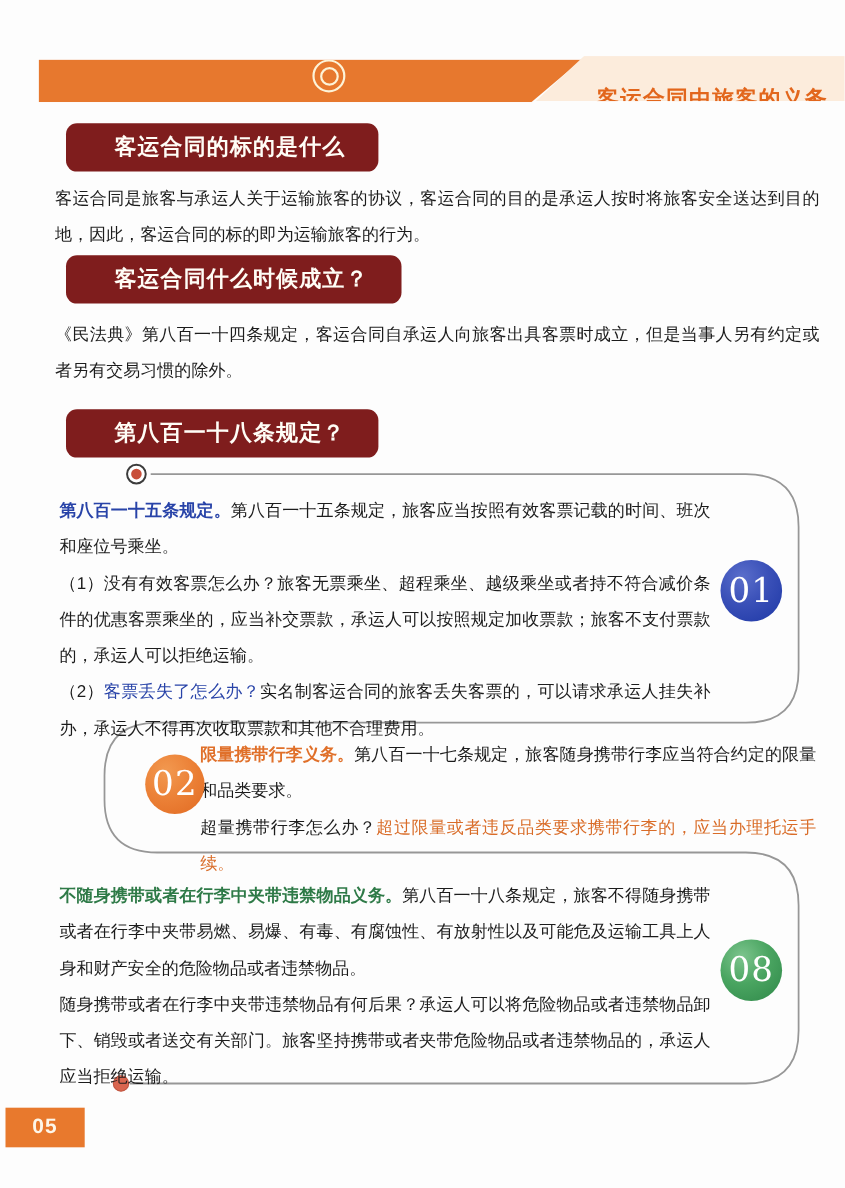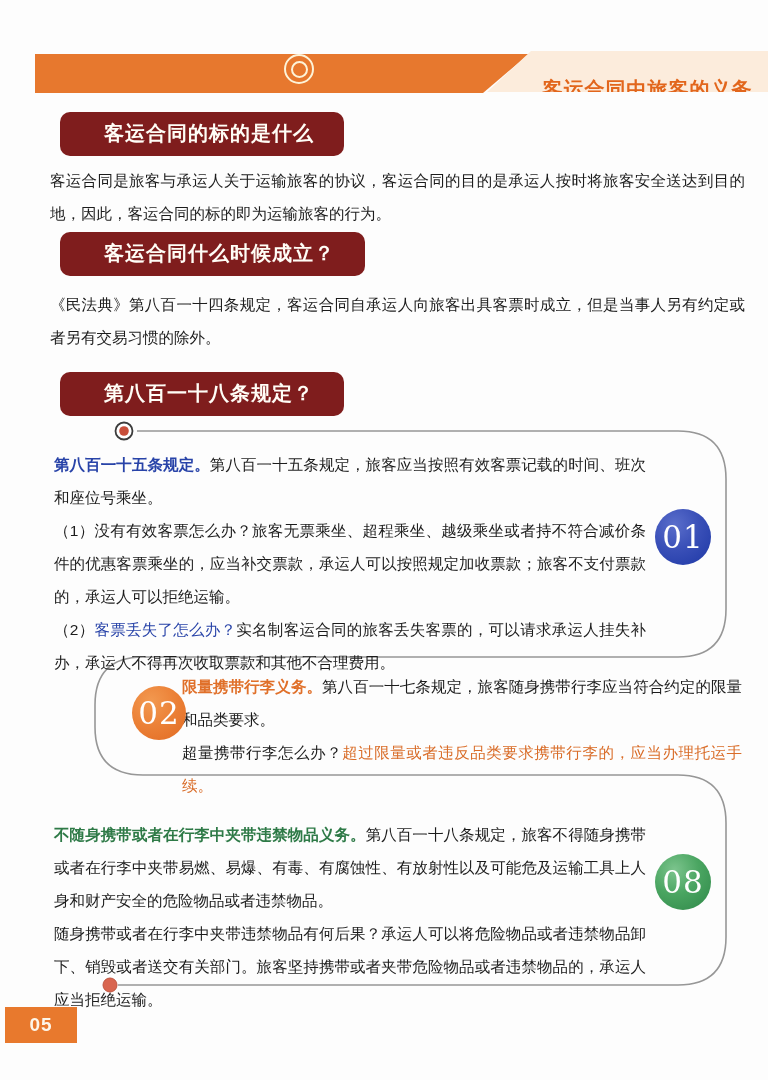--- a/index.html
+++ b/index.html
@@ -42,21 +42,21 @@
     font-size:15.5px;line-height:33px;text-align:justify;color:#1c1c1c;
   }
   .para-1{top:164px;}
   .para-2{top:288px;}
   
   .snake{position:absolute;left:0;top:420px;}
   .duty-text{position:absolute;font-size:15.5px;line-height:33px;text-align:justify;}
   .duty-text p{margin:0;}
   .duty-1{left:54px;top:448px;width:592px;}
   .duty-2{left:182px;top:670px;width:560px;}
-  .duty-3{left:54px;top:798px;width:592px;margin-top:20px;}
+  .duty-3{left:54px;top:798px;width:592px;}
   .lead-blue{color:#2843a8;font-weight:bold;}
   .lead-orange{color:#e0702a;font-weight:bold;}
   .lead-green{color:#2e7a47;font-weight:bold;}
   .q-blue{color:#2843a8;}
   .a-orange{color:#d96c28;}
   .badge{
     position:absolute;border-radius:50%;
     display:flex;align-items:center;justify-content:center;
     color:#fff;font-family:"DejaVu Serif","Liberation Serif",serif;
     font-size:31px;letter-spacing:1px;

